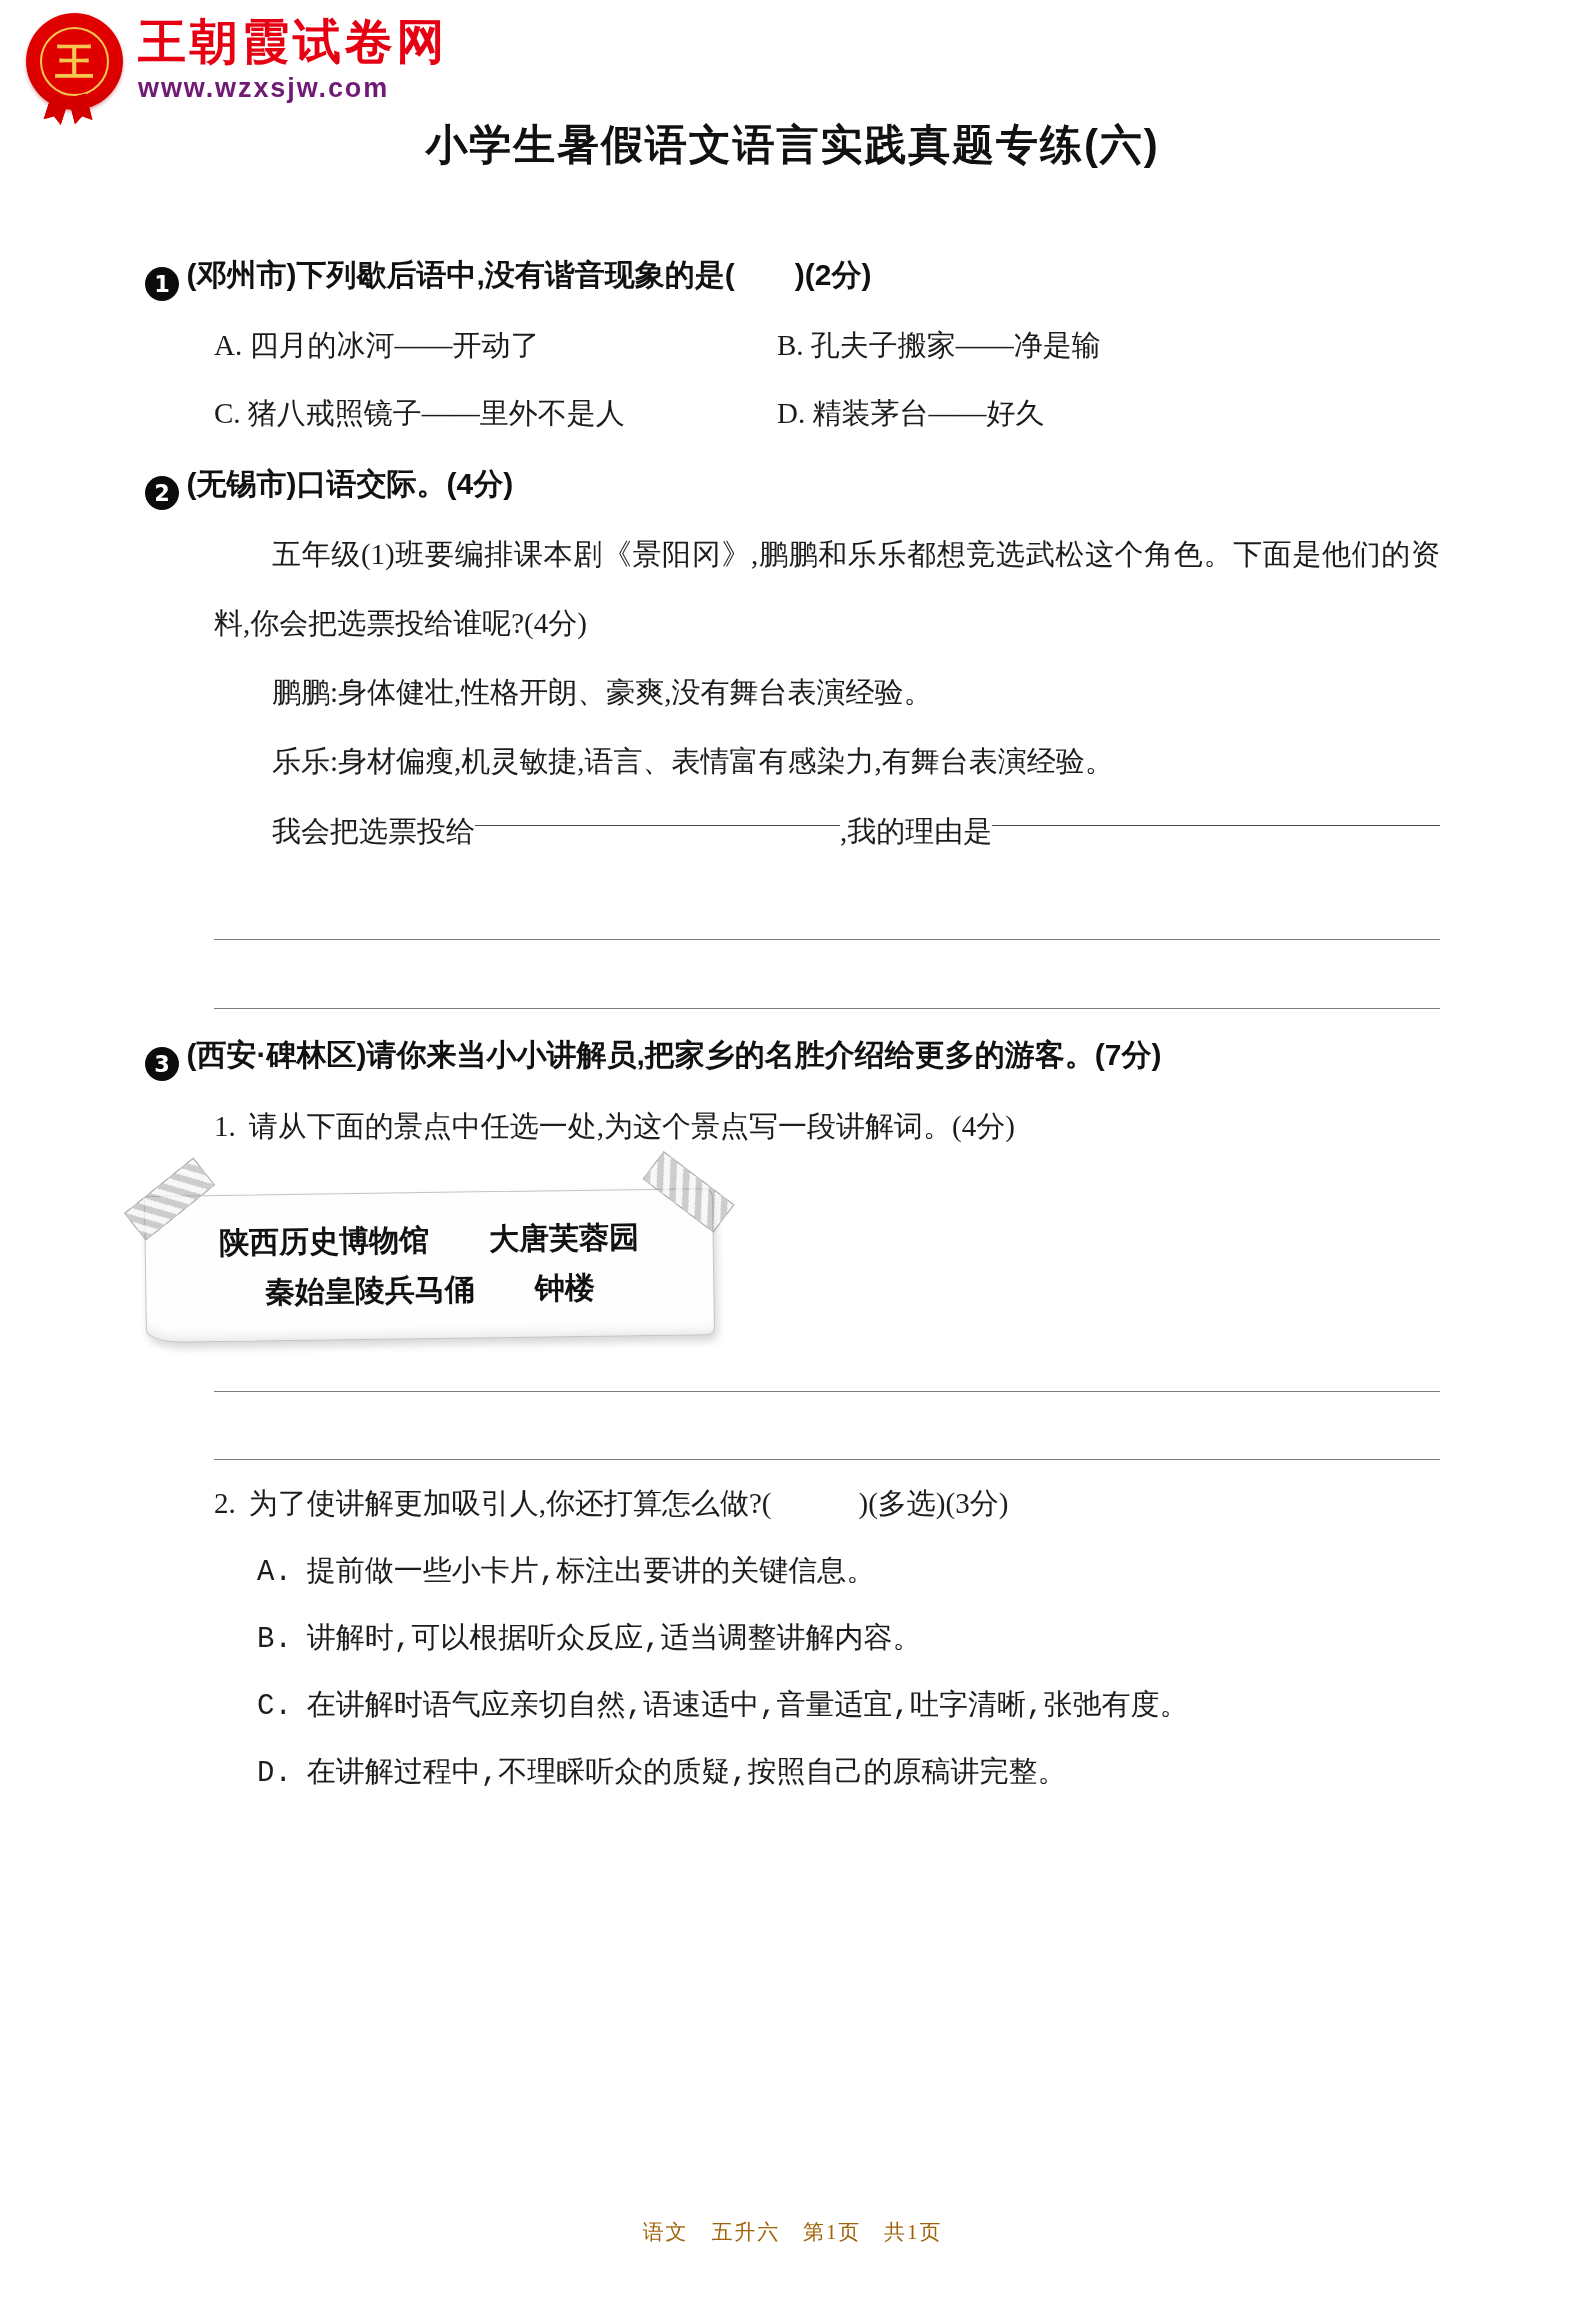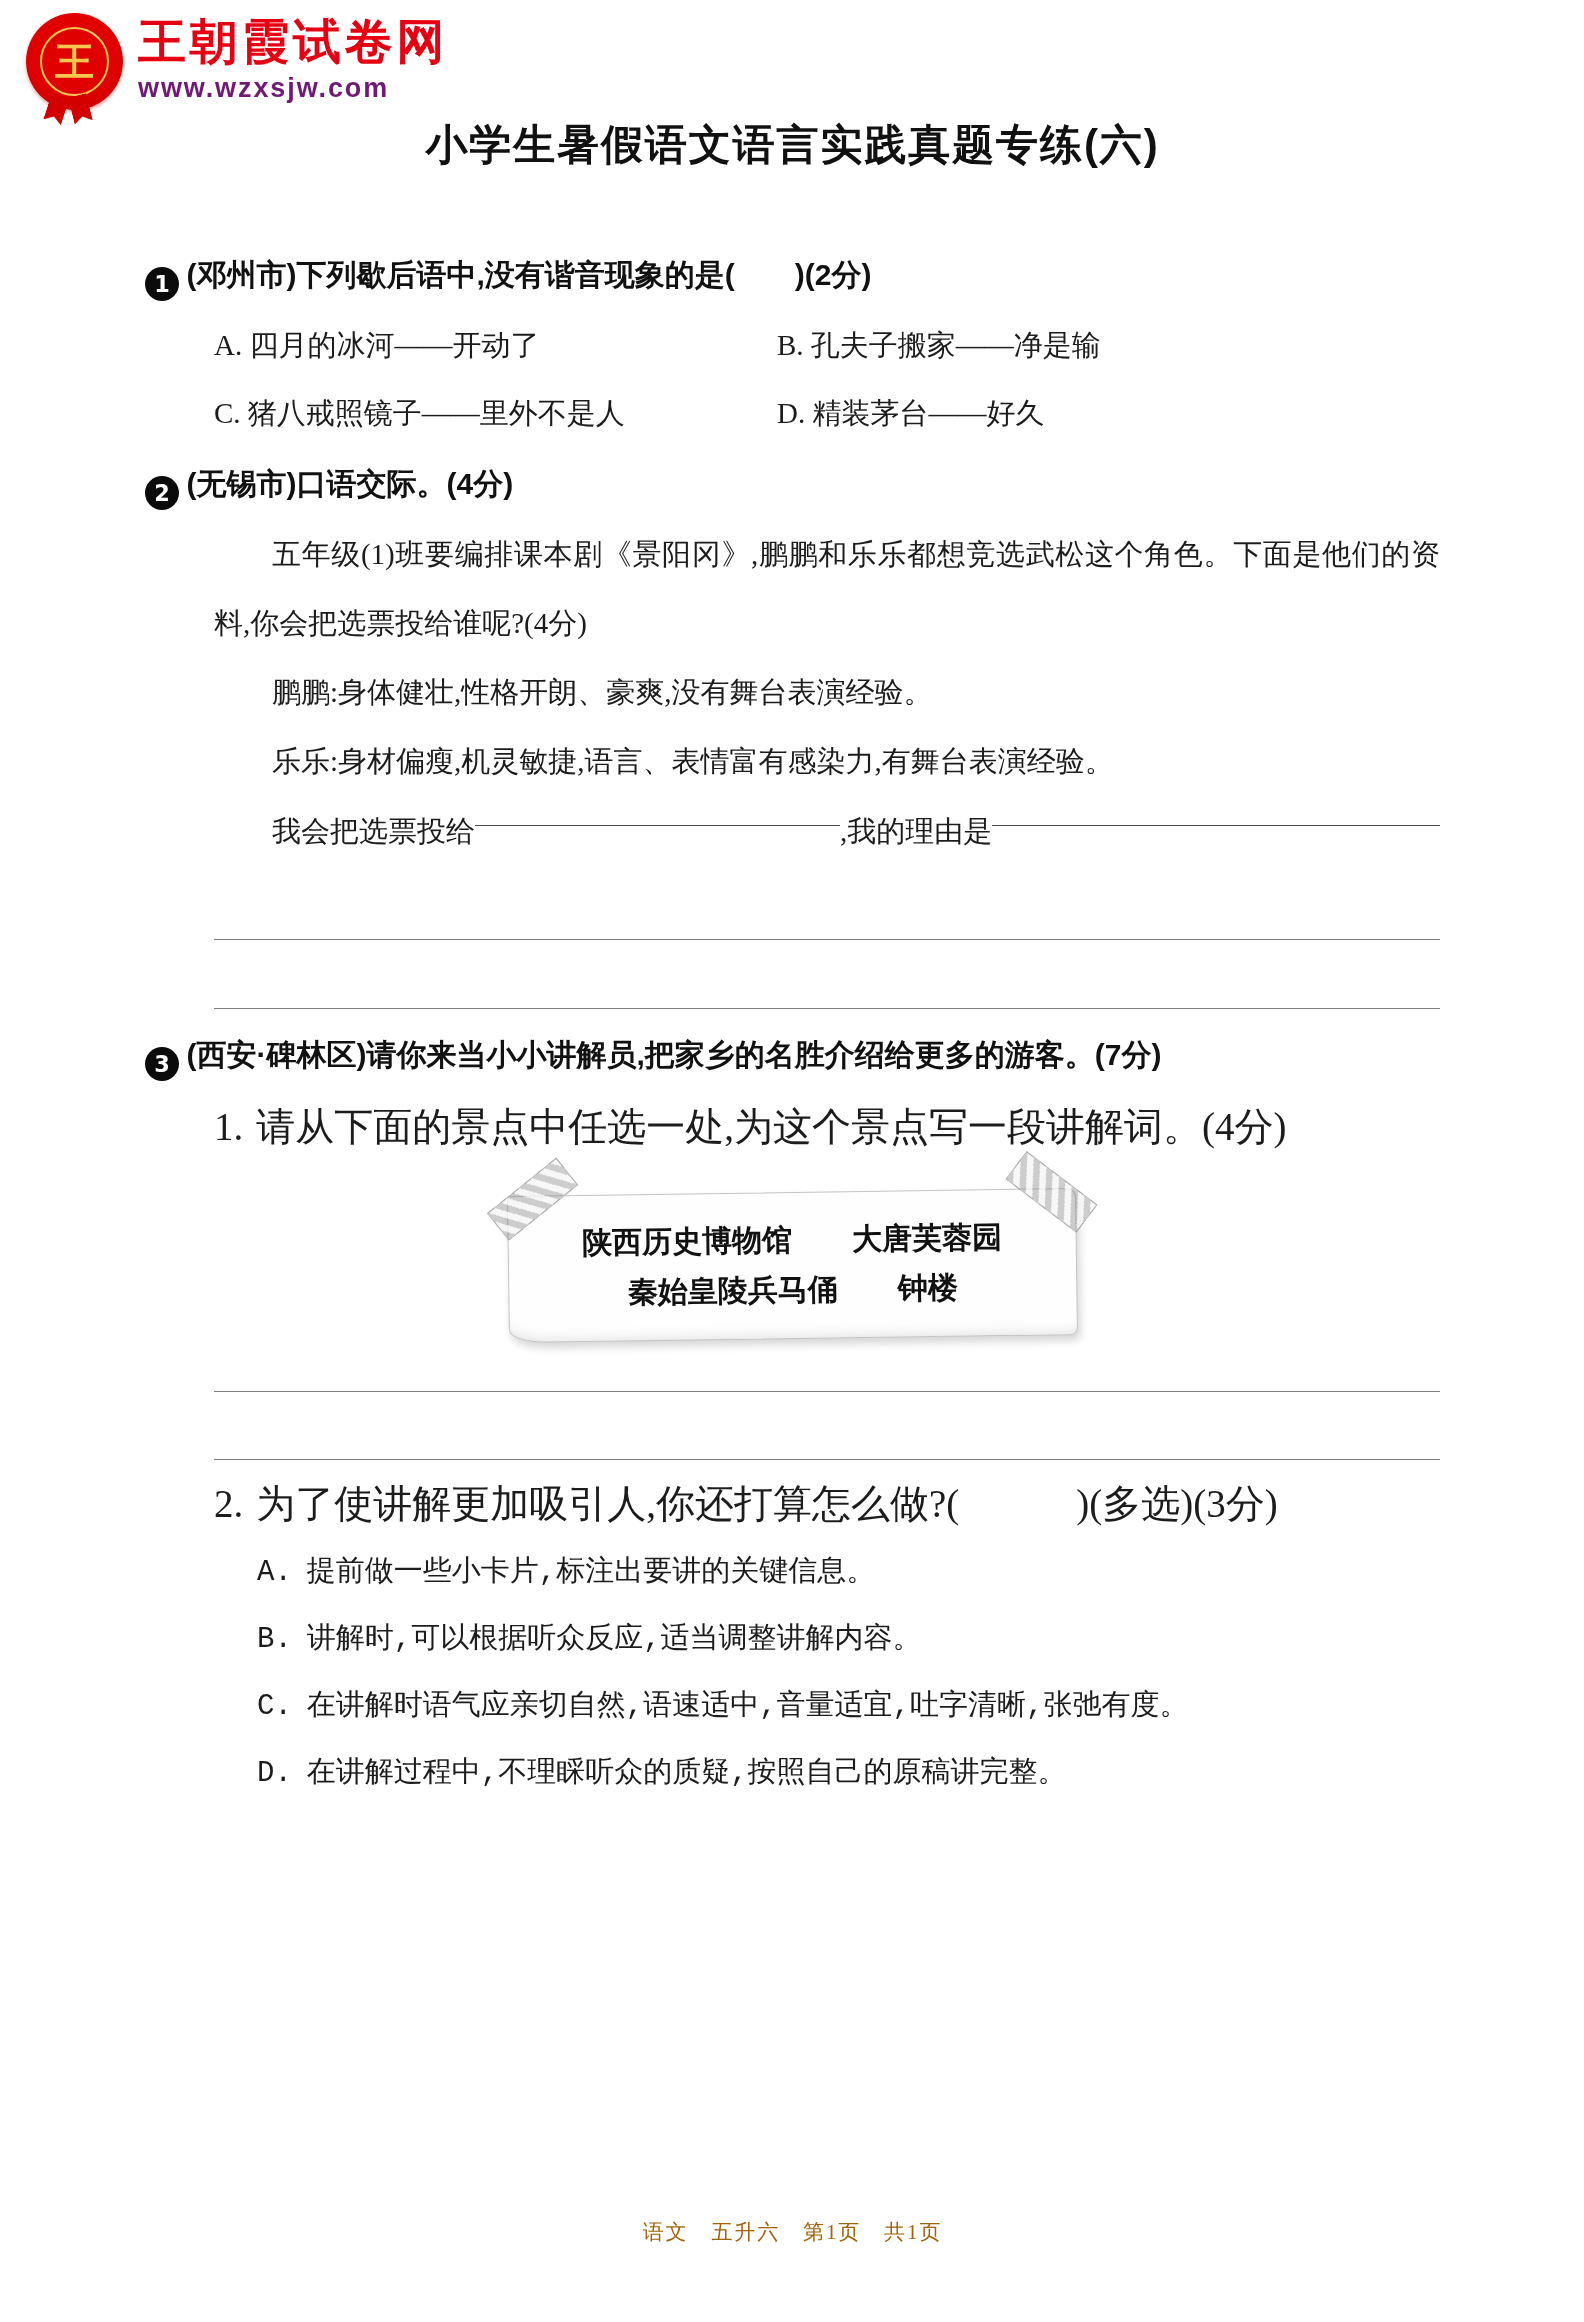--- a/index.html
+++ b/index.html
@@ -79,29 +79,29 @@
   .blank.grow { flex-grow:1; }
   .blank.push { width:158px; margin-left:auto; margin-right:7.5px; }
 
   .rule { margin-left:69px; border-bottom:1.5px solid #7d7d7d; height:0; }
   .rule.r1 { margin-top:72px; }
   .rule.r2 { margin-top:68px; }
   .rule.r3 { margin-top:52px; }
   .rule.r4 { margin-top:67px; }
 
   .q3-line { margin-top:9.3px; }
-  .subline { margin-left:69px; font-size:39px; line-height:71px; }
+  .subline { margin-left:69px; font-size:29px; line-height:71px; }
   .subline .subnum { margin-right:13px; }
   .sub2 { margin-top:7.5px; }
 
   .mc { margin-left:112px; font-size:29px; line-height:67px;font-family:Liberation Mono, monospace; }
   .mc .key { margin-right:15px; }
 
   
-  .note-wrap { margin-top:30px; display:flex; justify-content:center; }
+  .note-wrap { margin-top:30px; display:flex; }
   .note {
     position:relative; width:569px; height:147px; background:#fefefe;
     border:0.9px solid #c4c4c4; transform:rotate(-0.8deg);
     border-radius:3.7px 9.3px 7.5px 37px / 3.7px 9.3px 7.5px 13px;
     box-shadow:2.8px 5.6px 8.4px rgba(0,0,0,.16), inset 0 -13px 15px -13px rgba(0,0,0,.14);
     display:flex; flex-direction:column; justify-content:center; gap:9.3px;
   }
   .note-line {
     text-align:center; font-family:"Liberation Sans", sans-serif;
     font-weight:700; font-size:30px; color:#111;

